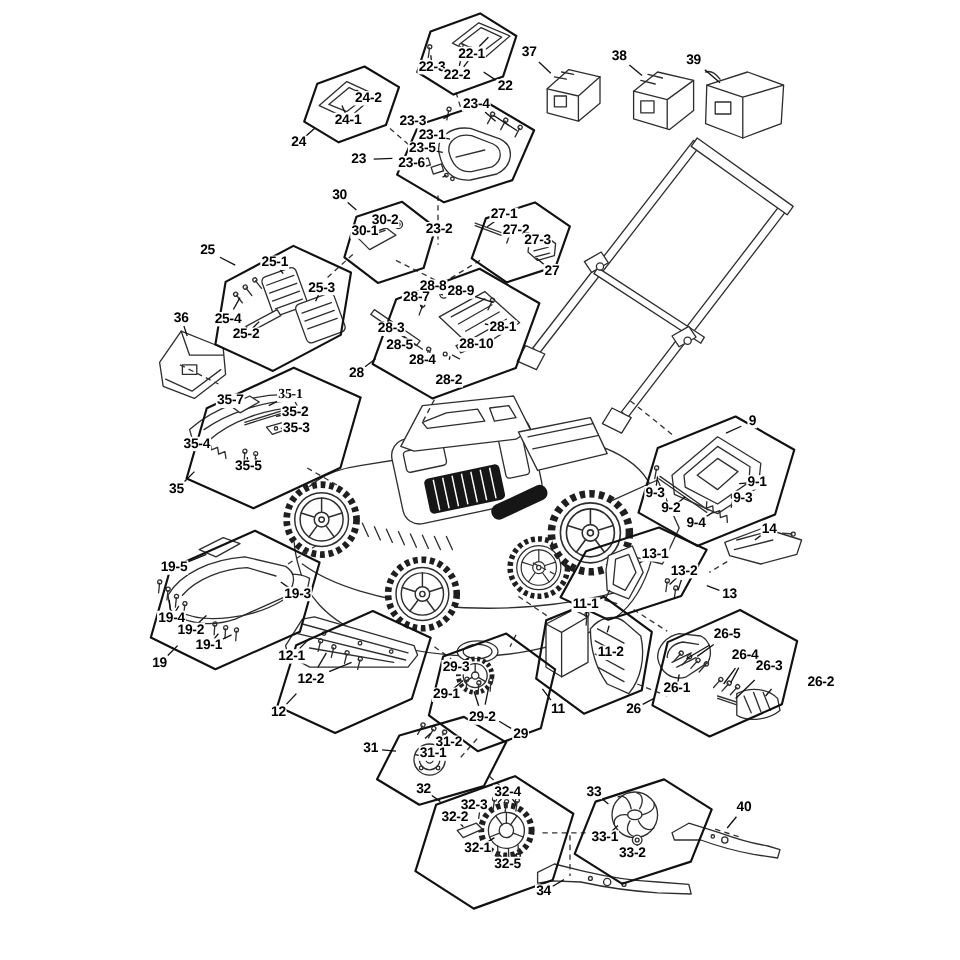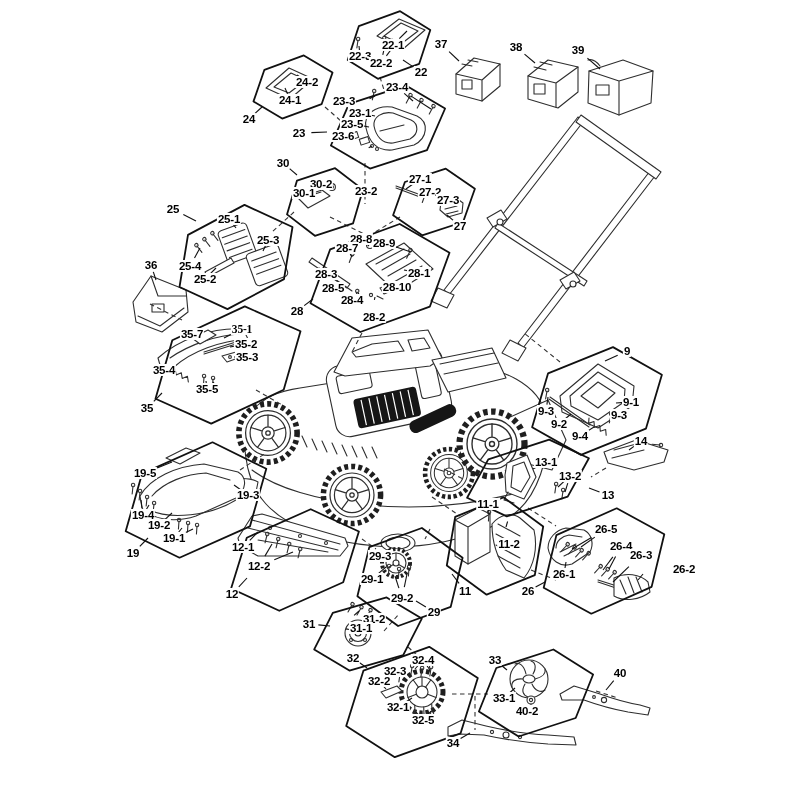--- a/index.html
+++ b/index.html
@@ -551,17 +551,17 @@
       <div class="lbl" style="left: 341px; top: 628px; margin-left: 20px;">31-1</div>
       <div class="lbl" style="left: 309px; top: 624px;">31</div>
       <div class="lbl" style="left: 353px; top: 658px;">32</div>
       <div class="lbl" style="left: 423px; top: 660px;">32-4</div>
       <div class="lbl" style="left: 395px; top: 671px;">32-3</div>
       <div class="lbl" style="left: 379px; top: 681px;">32-2</div>
       <div class="lbl" style="left: 398px; top: 707px;">32-1</div>
       <div class="lbl" style="left: 423px; top: 720px;">32-5</div>
       <div class="lbl" style="left: 495px; top: 660px;">33</div>
       <div class="lbl" style="left: 504px; top: 698px;">33-1</div>
-      <div class="lbl" style="left: 527px; top: 711px;">40-2</div>
+      <div class="lbl" style="left: 527px; top: 711px;">33-2</div>
       <div class="lbl" style="left: 453px; top: 743px;">34</div>
       <div class="lbl" style="left: 620px; top: 673px;">40</div>
     </div>
 </div>
 
 </body></html>

